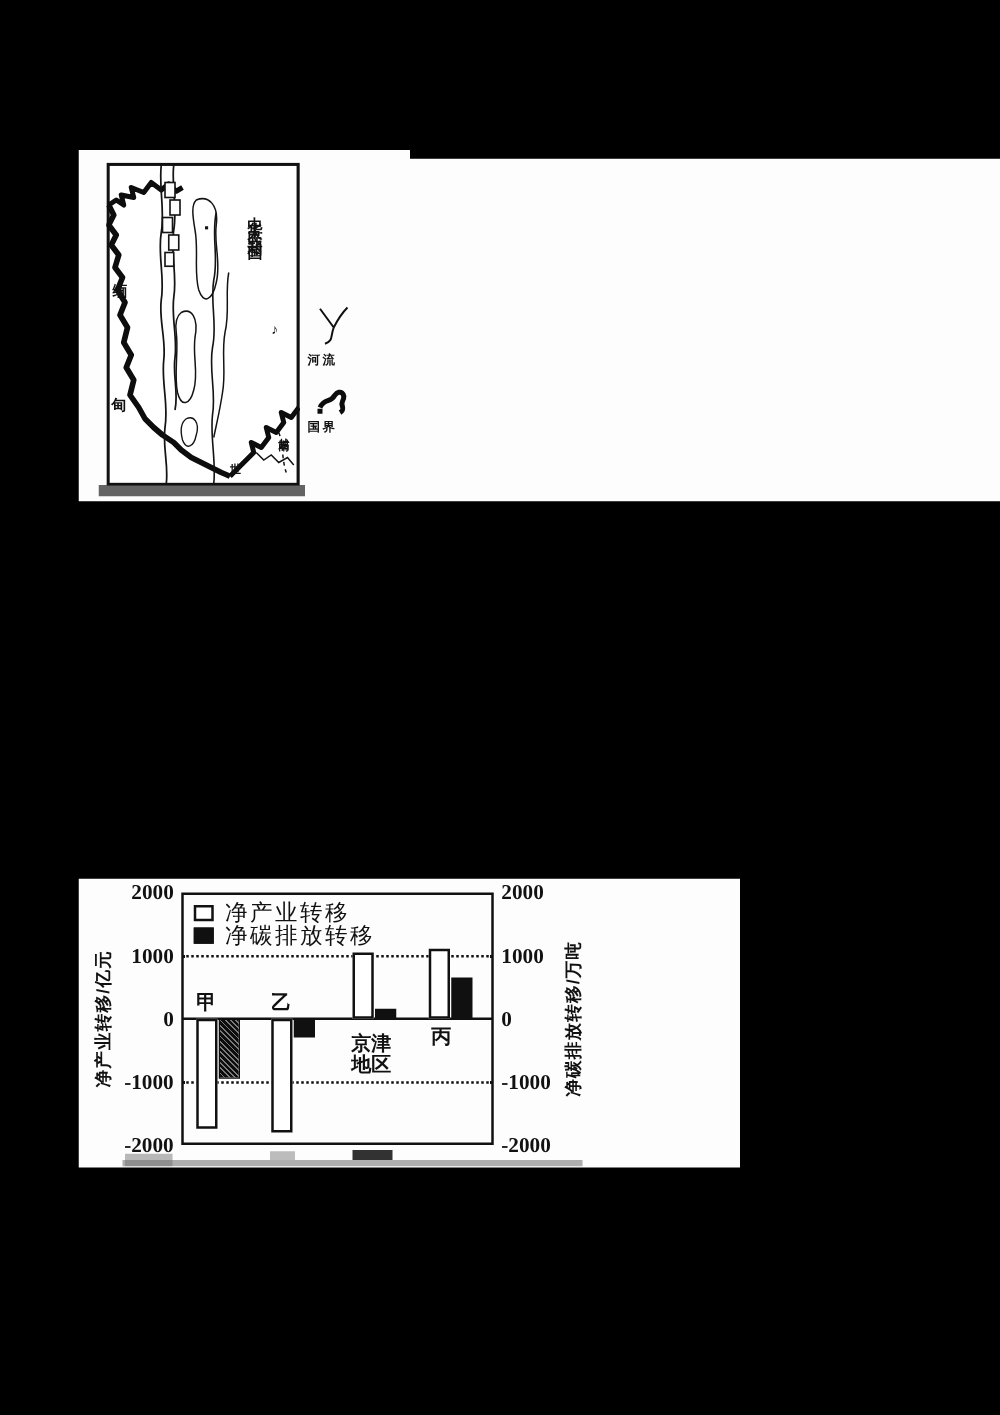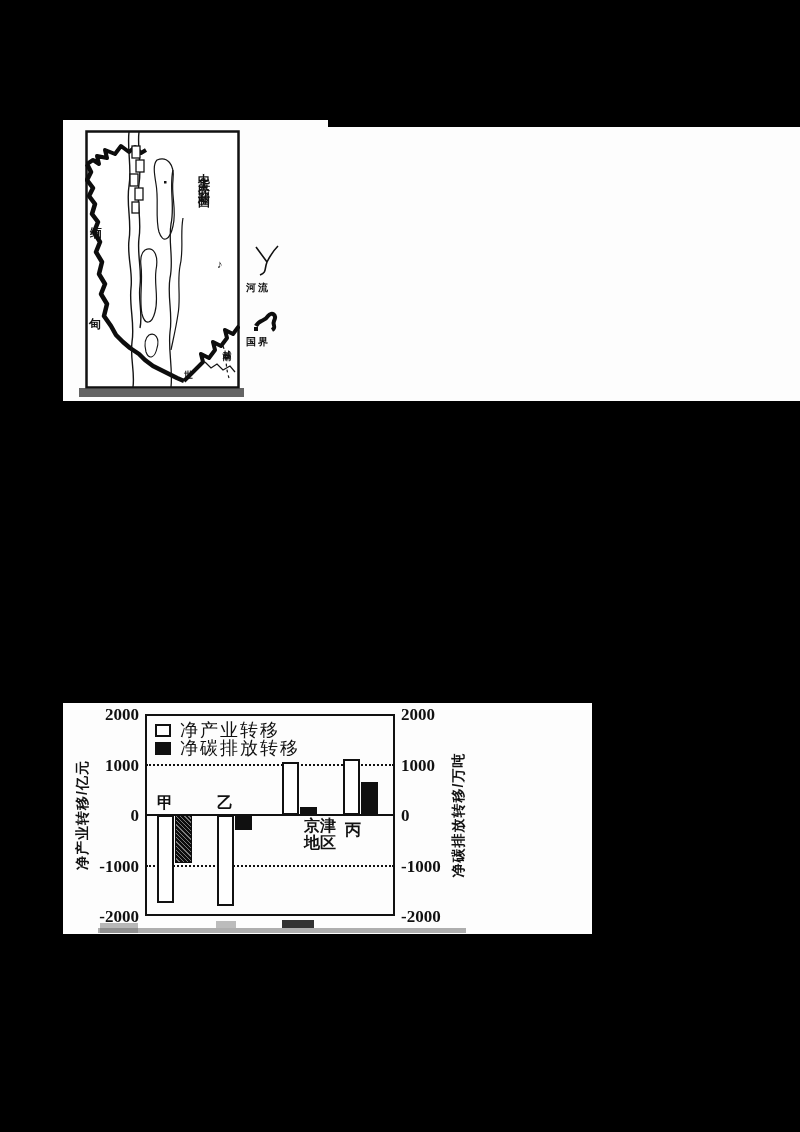--- a/index.html
+++ b/index.html
@@ -134,21 +134,21 @@
       <div class="bar bar-white" style="left: 94px; top: 112px; height: 88.375px;"></div>
       <div class="bar bar-dark hatched" style="left: 112px; top: 112px; height: 47.975px;"></div>
       <div class="bar bar-white" style="left: 154px; top: 112px; height: 90.9px;"></div>
       <div class="bar bar-dark" style="left: 172px; top: 112px; height: 15.15px;"></div>
       <div class="bar bar-white" style="left: 219px; top: 58.975px; height: 53.025px;"></div>
       <div class="bar bar-dark" style="left: 237px; top: 104.425px; height: 7.575px;"></div>
       <div class="bar bar-white" style="left: 280px; top: 56.45px; height: 55.55px;"></div>
       <div class="bar bar-dark" style="left: 298px; top: 79.175px; height: 32.825px;"></div>
       <div class="cat" style="left: 102px; top: 91px;">甲</div>
       <div class="cat" style="left: 162px; top: 91px;">乙</div>
-      <div class="cat" style="left: 234px; top: 114px; margin-left: 23px;">京津
+      <div class="cat" style="left: 234px; top: 124px;">京津
 地区</div>
       <div class="cat" style="left: 290px; top: 118px;">丙</div>
       <div class="leg-row" style="left: 92px; top: 20px;">
         <span class="leg-swatch white"></span>
         <span class="leg-name">净产业转移</span>
       </div>
       <div class="leg-row" style="left: 92px; top: 38px;">
         <span class="leg-swatch dark"></span>
         <span class="leg-name">净碳排放转移</span>
       </div>

